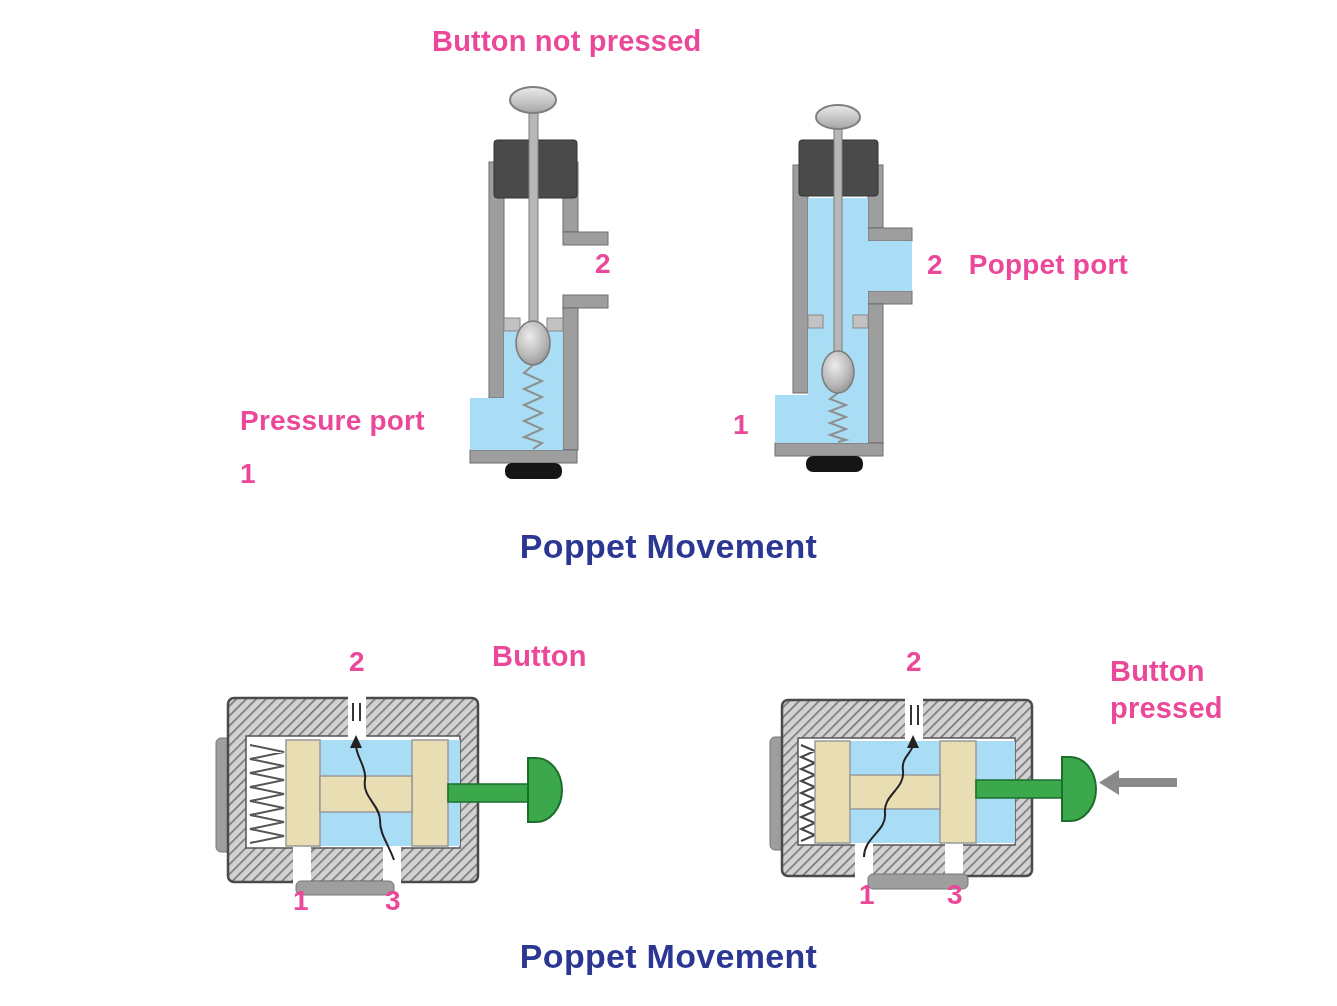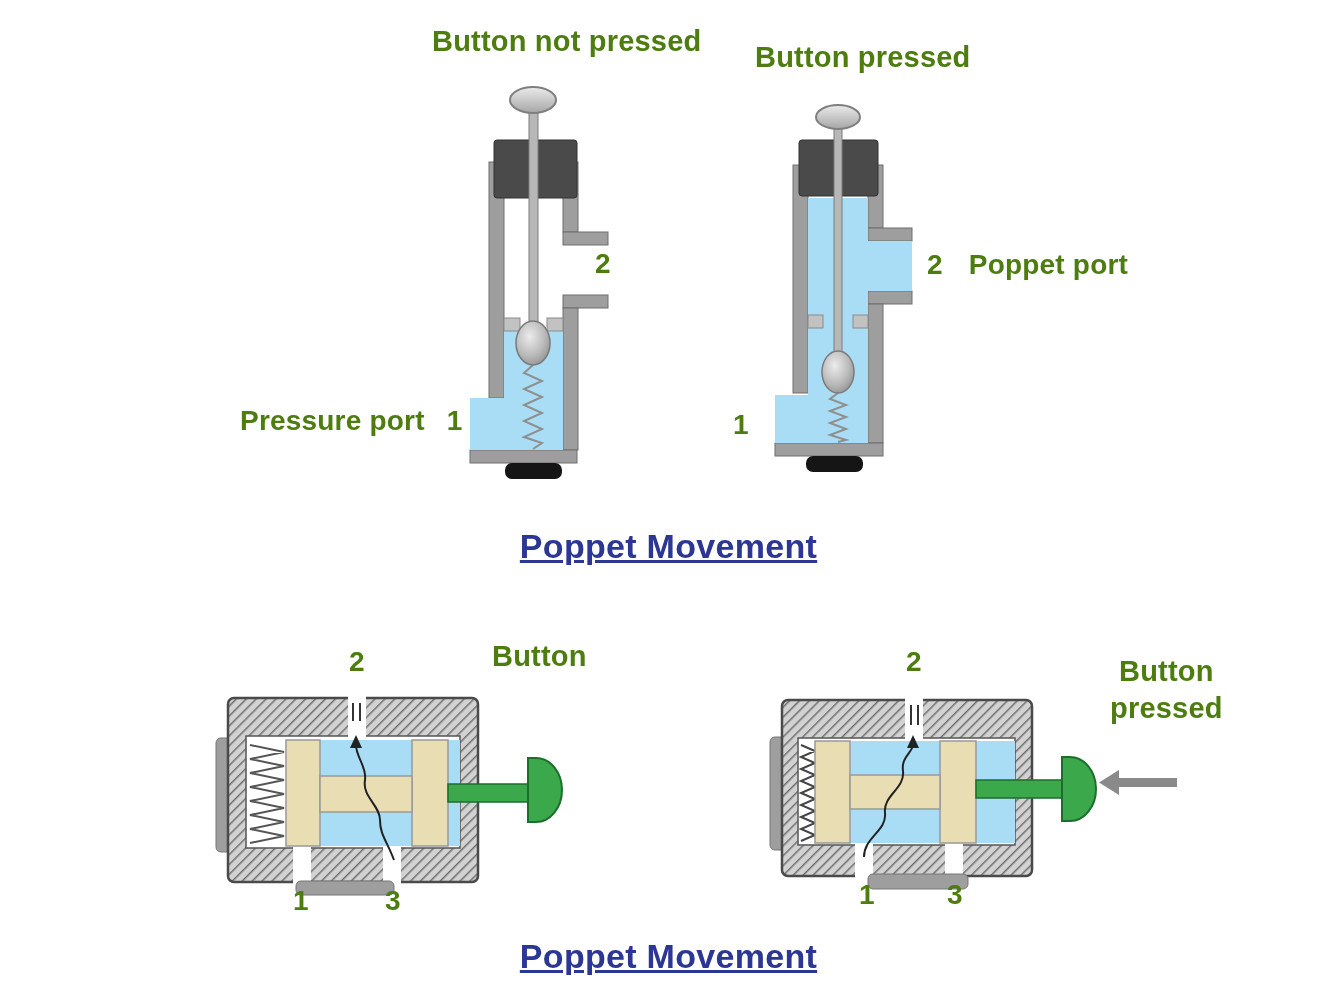--- a/index.html
+++ b/index.html
@@ -2,31 +2,31 @@
 <html><head>
 <meta charset="utf-8">
 <style>
   html,body{margin:0;padding:0;background:#ffffff;}
   .canvas{
     position:relative;width:1337px;height:1006px;background:#ffffff;
     font-family:"Liberation Sans",sans-serif;overflow:hidden;
   }
   .abs{position:absolute;}
   .label{
-    position:absolute;color:#4d7c0f;font-weight:600;font-size:28px;
+    position:absolute;color:#ec4899;font-weight:600;font-size:28px;
     letter-spacing:.2px;white-space:nowrap;line-height:1.1;
   }
   .state{font-size:29px;}
   .row{display:flex;align-items:flex-start;}
-  .gap22{gap:22px;}
+  .gap22{gap:22px;flex-direction:column;}
   .gap26{gap:26px;}
-  .two-line div{line-height:1.28;text-align:center;}
+  .two-line div{line-height:1.28;}
   .section-title{
     position:absolute;left:0;width:100%;text-align:center;
-    color:#2b3793;font-weight:700;font-size:34px;letter-spacing:.3px;text-decoration:underline;
+    color:#2b3793;font-weight:700;font-size:34px;letter-spacing:.3px;
   }
 </style>
 </head>
 <body>
 
 <div class="canvas">
 
   <svg width="0" height="0" style="position:absolute">
     <defs>
       <pattern id="hatch" width="7" height="7" patternUnits="userSpaceOnUse" patternTransform="rotate(45)">
@@ -40,21 +40,20 @@
       </radialGradient>
       <linearGradient id="capGrad" x1="0" y1="0" x2="0" y2="1">
         <stop offset="0%" stop-color="#ebebeb"></stop>
         <stop offset="100%" stop-color="#a6a6a6"></stop>
       </linearGradient>
     </defs>
   </svg>
 
   <div class="label state" style="left:432px;top:26px">Button not pressed</div>
 
-  <div class="label state" style="left:755px;top:42px">Button pressed</div>
 
   <svg class="abs" style="left:440px;top:78px" width="190" height="410" viewBox="0 0 190 410">
     <g fill="#9e9e9e" stroke="#6e6e6e" stroke-width="1">
       <rect x="49" y="84" width="15" height="236"></rect>
       <rect x="123" y="84" width="15" height="70"></rect>
       <rect x="123" y="154" width="45" height="13"></rect>
       <rect x="123" y="217" width="45" height="13"></rect>
       <rect x="123" y="230" width="15" height="142"></rect>
       <rect x="30" y="372" width="107" height="13"></rect>
     </g>

